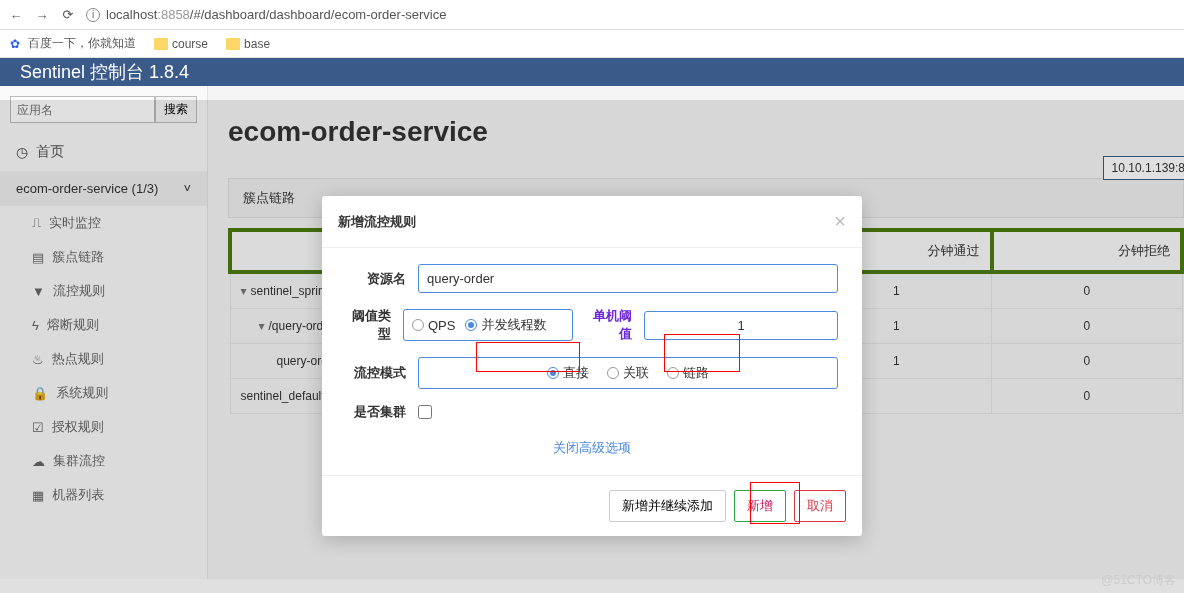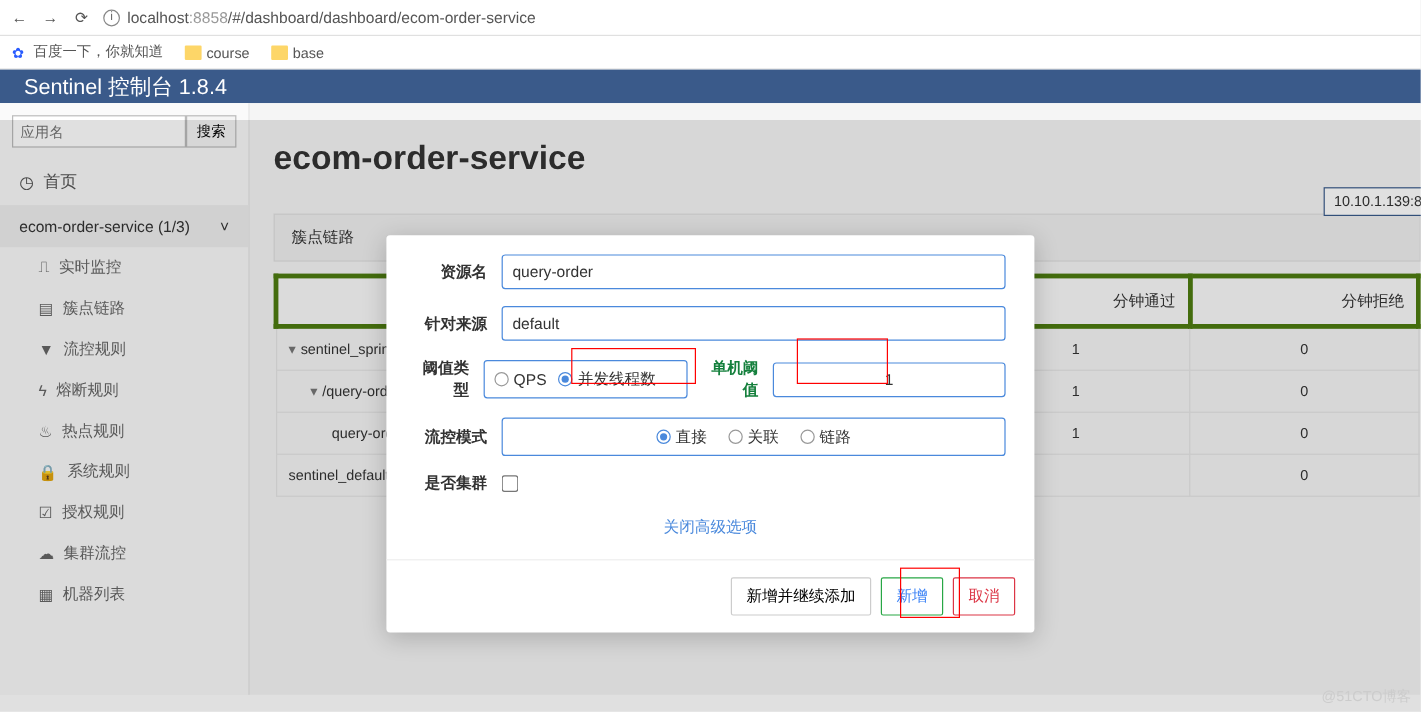--- a/index.html
+++ b/index.html
@@ -40,30 +40,30 @@
   .tree-toggle { color:#777; margin-right:4px; }
 
   
   .overlay { position:absolute; inset:100px 0 0 0; background: rgba(0,0,0,0.12); }
   .modal { position:absolute; top: 196px; left: 50%; transform:translateX(-50%); width: 540px; background:#fff; border-radius:3px; box-shadow:0 4px 20px rgba(0,0,0,0.2); }
   .modal-hd { padding: 14px 16px; border-bottom:1px solid #eee; display:flex; justify-content:space-between; align-items:center;}
   .modal-hd .close { color:#bbb; font-size:20px; cursor:pointer; }
   .modal-bd { padding: 16px 24px 8px; }
   .frow { display:flex; align-items:center; margin-bottom: 14px; font-size:13px; }
   .frow .lbl { width: 72px; text-align:right; padding-right: 12px; color:#333; font-weight:bold;}
-  .frow .lbl2 { width: 72px; text-align:right; padding-right: 12px; color:#15803d; font-weight:bold;}
+  .frow .lbl2 { width: 72px; text-align:right; padding-right: 12px; color:#6d28d9; font-weight:bold;}
   .finput { flex:1; border:1px solid #4a89dc; border-radius:3px; padding:6px 8px; font-size:13px; color:#333;}
   .radio-box { flex:1; border:1px solid #4a89dc; border-radius:3px; padding:6px 8px; display:flex; gap:18px; align-items:center; justify-content:center;}
   .radio-box.half { flex:0 0 170px; justify-content:flex-start; gap:10px;text-align:center;}
   .finput.small { flex:0 0 120px; text-align:center;}
   .hl { position:absolute; border:1px solid red; pointer-events:none; }
   .adv-link { text-align:center; color:#4a89dc; font-size:13px; padding: 4px 0 10px; }
   .modal-ft { padding: 14px 16px; border-top:1px solid #eee; display:flex; justify-content:flex-end; gap:8px;}
   .btn { border:1px solid #ccc; background:#fff; padding:6px 12px; font-size:13px; border-radius:2px;}
-  .btn.primary { border-color:#28a745; color:#3b82f6;font-family:Liberation Mono, monospace;}
+  .btn.primary { border-color:#28a745; color:#be185d;font-family:Liberation Mono, monospace;}
   .btn.danger { border-color:#dc3545; color:#dc3545;}
   .radio-dot { width:12px;height:12px;border:1px solid #4a89dc;border-radius:50%;display:inline-flex;align-items:center;justify-content:center;}
   .radio-dot.on::after{content:"";width:6px;height:6px;background:#4a89dc;border-radius:50%;}
   .radio-dot.off{ border-color:#999;}
   .rlabel{display:flex;align-items:center;gap:4px;font-size:13px;}
   input[type=checkbox]{width:14px;height:14px;}
   .watermark { position:absolute; right:8px; bottom:4px; color:#ccc; font-size:12px;}
 </style>
 </head>
 <body>
@@ -184,28 +184,28 @@
             <td>0</td>
           </tr>
     </tbody>
       </table>
   </div>
 </div>
 
 <div class="overlay"></div>
 
 <div class="modal">
+  <div class="modal-hd">
+    <span style="font-weight:bold">新增流控规则</span>
+    <span class="close">×</span>
+  </div>
   <div class="modal-bd" style="position:relative">
     <div class="frow">
       <span class="lbl">资源名</span>
       <input class="finput" value="query-order" style="">
-    </div>
-    <div class="frow">
-      <span class="lbl">针对来源</span>
-      <input class="finput" value="default" style="">
     </div>
     <div class="frow">
       <span class="lbl">阈值类型</span>
       <div class="radio-box half">
         <label class="rlabel">
             <span class="radio-dot off"></span>
             <span>QPS</span>
           </label>
         <label class="rlabel">
             <span class="radio-dot on"></span>

